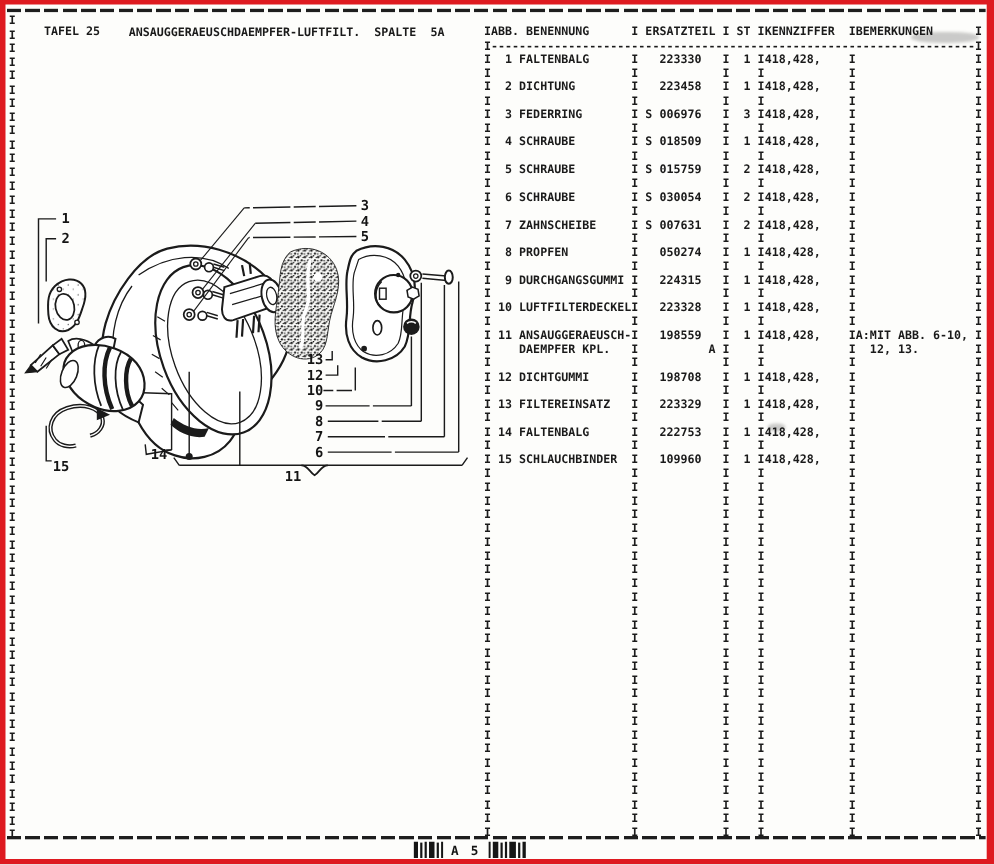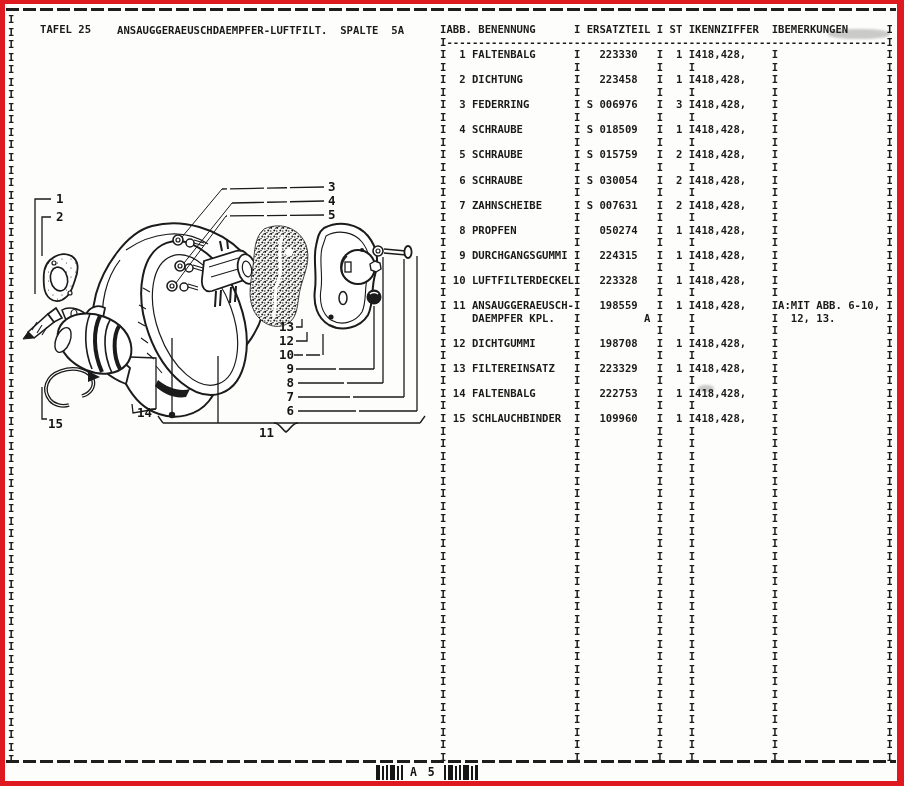--- a/index.html
+++ b/index.html
@@ -32,21 +32,21 @@
   }
   .titlebar .main{position:absolute;left:77px;top:1px;white-space:pre;}
   .rule{
     position:absolute;height:3px;
     background:repeating-linear-gradient(90deg,#1e1e1e 0 13px,transparent 13px 17px);
   }
   #rule-top{left:6px;right:8px;top:8px;}
   #rule-bottom{left:6px;right:8px;top:760px;}
   .footer{
     position:absolute;left:376px;top:765px;
-    display:flex;gap:7px;
+    display:flex;align-items:center;gap:7px;
   }
   .footer .code{
     font:bold 11.5px "DejaVu Sans Mono",monospace;
     letter-spacing:2px;color:#151515;white-space:pre;
   }
   .smudge{
     position:absolute;background:rgba(25,25,25,.22);
     filter:blur(1.3px);border-radius:45%;
   }
   #diagram{position:absolute;left:6px;top:166px;}

